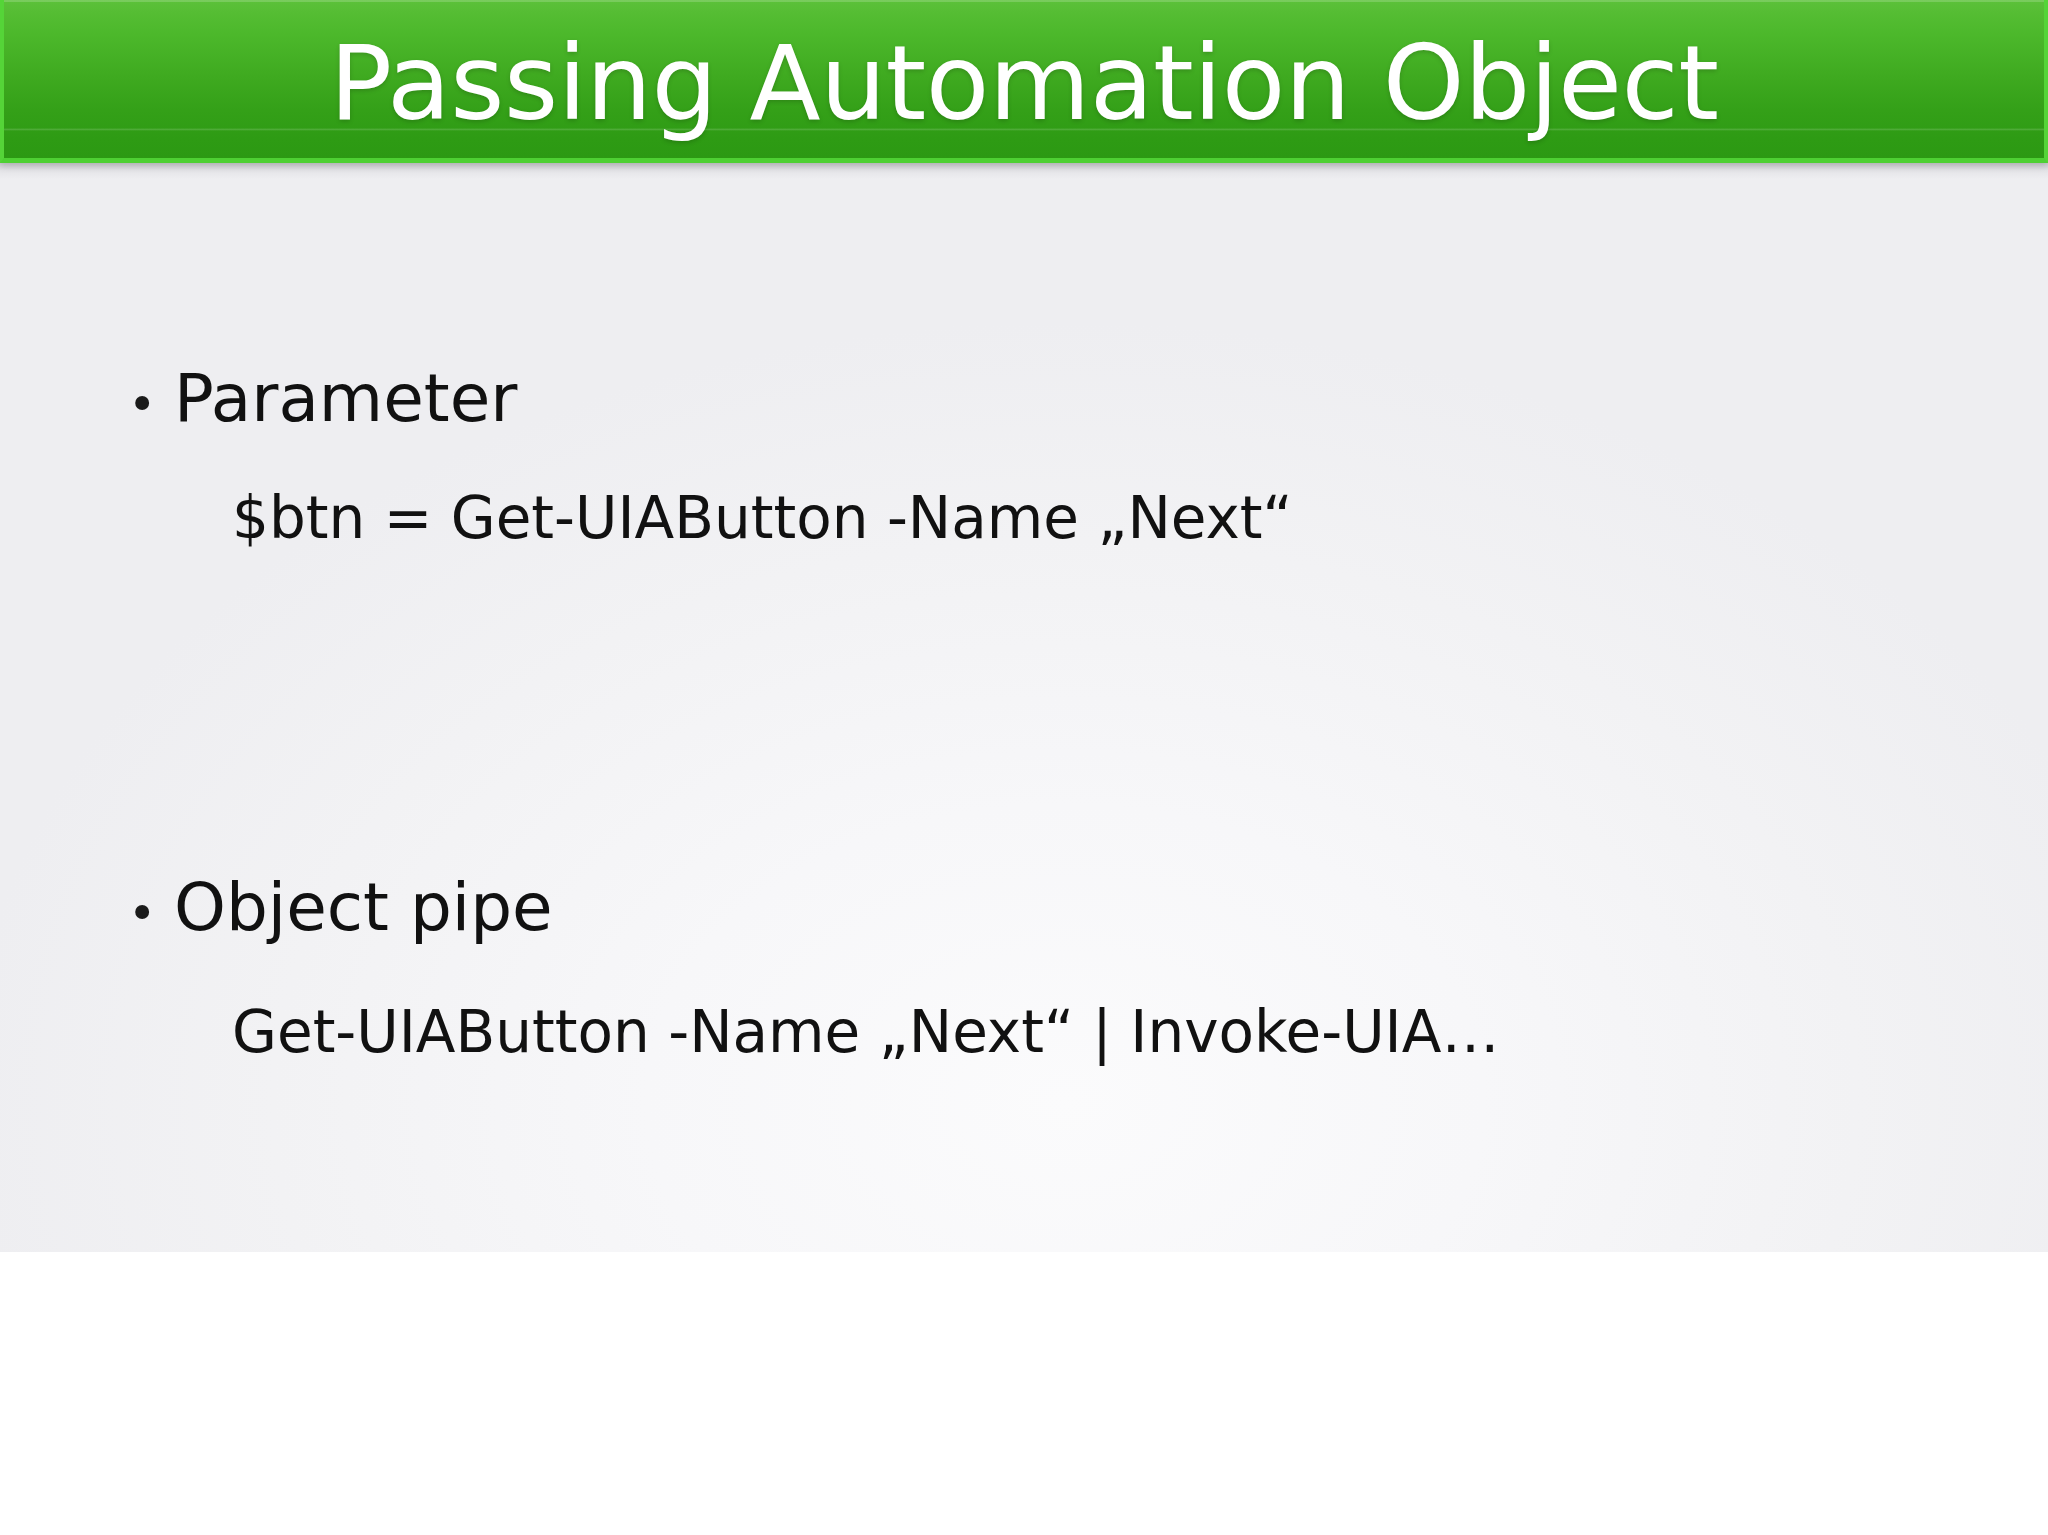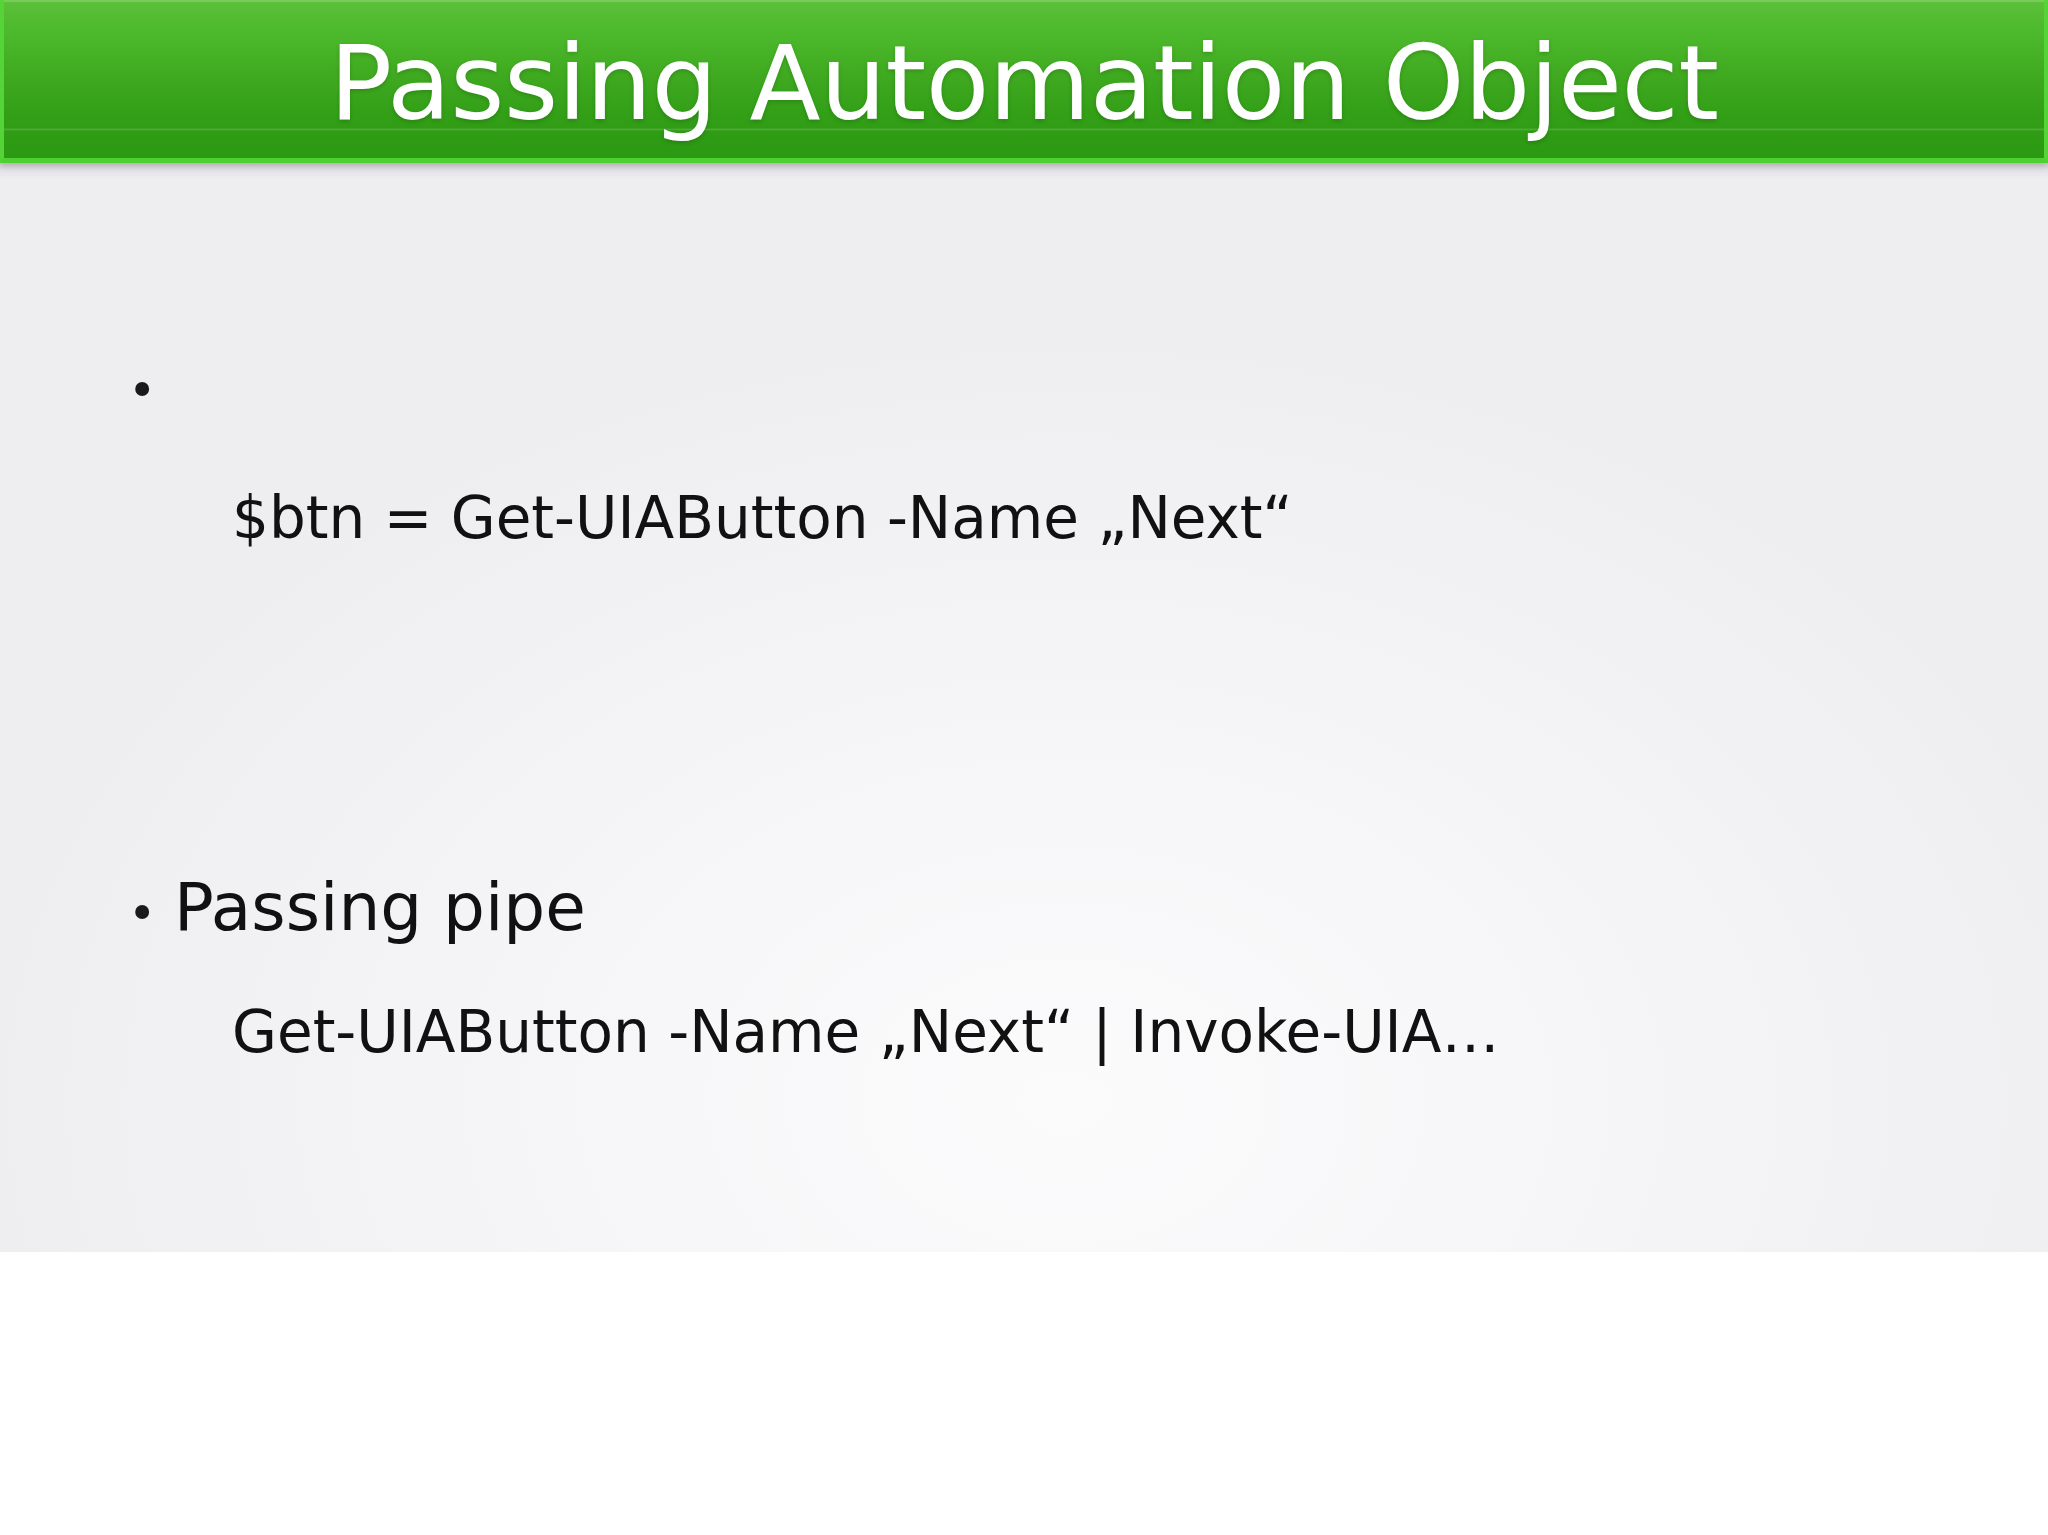--- a/index.html
+++ b/index.html
@@ -152,26 +152,27 @@
     <div class="header-band"></div>
   </div>
   <div class="header-shadow"></div>
 
   <div class="slide-title">Passing Automation Object</div>
 
   <div class="content">
 
     <div class="bullet-row" id="bullet-parameter">
       <span class="bullet-dot">•</span>
+      <span class="bullet-label">Parameter</span>
     </div>
 
     <div class="code-line" id="code-line-1">$btn = Get-UIAButton -Name „Next“</div>
 
 
     <div class="bullet-row" id="bullet-through">
       <span class="bullet-dot">•</span>
-      <span class="bullet-label">Passing pipe</span>
+      <span class="bullet-label">Object pipe</span>
     </div>
 
     <div class="code-line" id="code-line-3">Get-UIAButton -Name „Next“ | Invoke-UIA…</div>
 
   </div>
 </div>
 
 </body></html>

